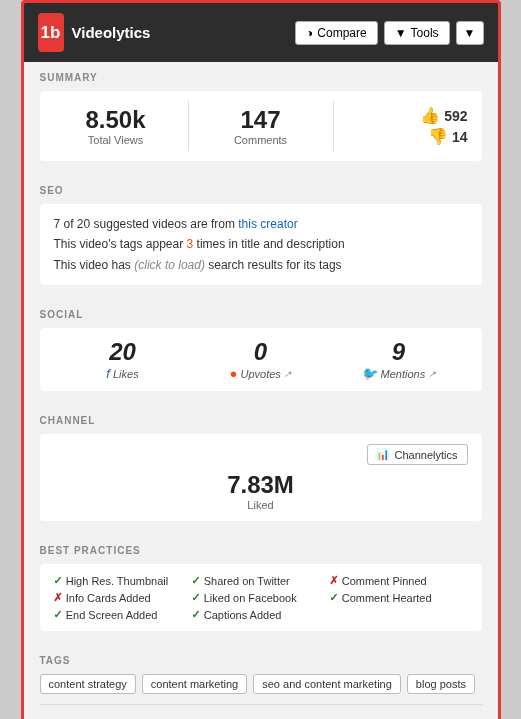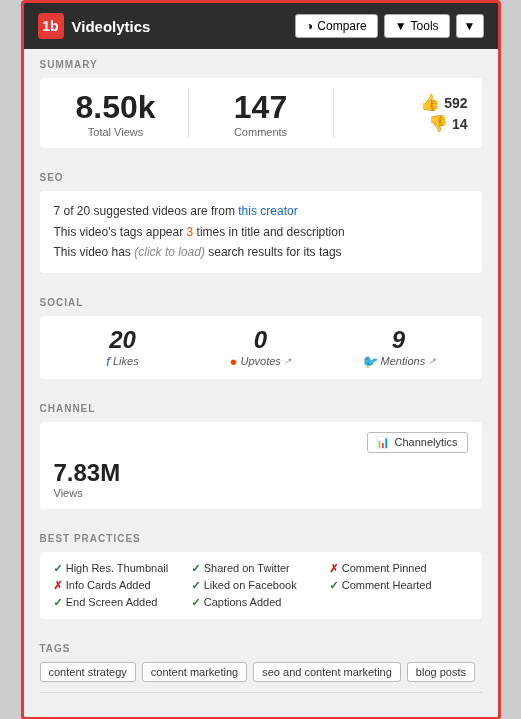--- a/index.html
+++ b/index.html
@@ -28,23 +28,23 @@
     }
     .header-left {
       display: flex;
       align-items: center;
       gap: 8px;
     }
     .logo-icon {
       background: #e53935;
       color: white;
       font-weight: bold;
-      font-size: 14px;
+      font-size: 17px;
       width: 26px;
-      height: 26px;
+      height: 39px;
       border-radius: 4px;
       display: flex;
       align-items: center;
       justify-content: center;
     }
     .header-title {
       color: white;
       font-size: 15px;
       font-weight: bold;
     }
@@ -104,21 +104,21 @@
     .summary-row {
       display: flex;
       align-items: center;
       gap: 0;
     }
     .summary-item {
       flex: 1;
       text-align: center;
     }
     .summary-item .big-num {
-      font-size: 32px;
+      font-size: 24px;
       font-weight: bold;
       color: #222;
       line-height: 1.2;
     }
     .summary-item .label {
       font-size: 11px;
       color: #666;
     }
     .summary-divider {
       width: 1px;
@@ -202,20 +202,21 @@
       font-size: 11px;
       cursor: pointer;
       display: flex;
       align-items: center;
       gap: 4px;
       color: #333;
     }
     .channel-row {
       display: flex;
       align-items: center;
+      text-align: center;
     }
     .channel-item {
       flex: 1;
     }
     .channel-num {
       font-size: 24px;
       font-weight: bold;
       color: #222;
     }
     .channel-label {
@@ -369,21 +370,21 @@
     <div class="card">
       <div class="channel-header">
         <button class="btn-channelytics">
           <span>📊</span>
           <span>Channelytics</span>
         </button>
       </div>
       <div class="channel-row">
         <div class="channel-item">
           <div class="channel-num">7.83M</div>
-          <div class="channel-label">Views</div>
+          <div class="channel-label">Liked</div>
         </div>
       </div>
     </div>
   </div>
 
   <div class="section">
     <div class="section-label">BEST PRACTICES</div>
     <div class="card">
       <div class="bp-grid" id="bp-grid">
       <div class="bp-item">

